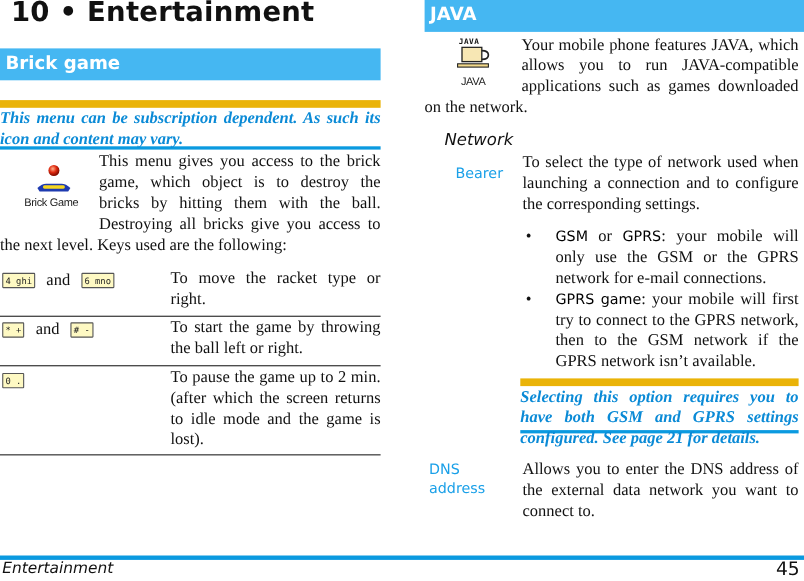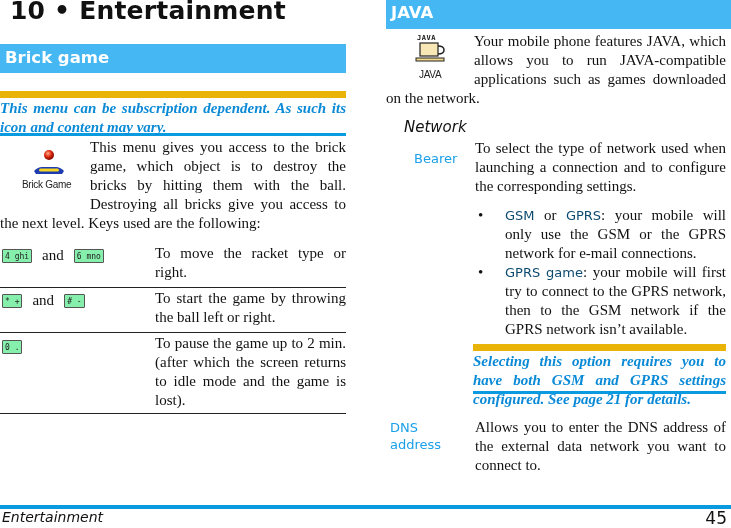--- a/index.html
+++ b/index.html
@@ -13,27 +13,27 @@
   .section-bar { background:#45b7f2; color:#fff; font-family:"DejaVu Sans", sans-serif; font-weight:bold; font-size:16.5px; padding-left:5px; box-sizing:border-box; }
   #brick-bar { left:0; top:44px; width:346px; height:29px; line-height:27px; }
   #java-bar { left:386px; top:0; width:345px; height:29px; line-height:26px; }
 
   .note { color:#0a8ad6; font-style:italic; font-weight:bold; font-size:15px; line-height:19px; border-top:7px solid #eab308; border-bottom:3px solid #0a9ae0; box-sizing:border-box; }
   #brick-note { left:0; top:91px; width:346px; height:45px; padding-top:1px; }
   #net-note { left:473px; top:344px; width:253px; height:50px; padding-top:1px; }
 
   .icon-cap { font-family:"Liberation Sans", sans-serif; font-size:10px; color:#222; letter-spacing:-0.3px; white-space:nowrap; }
 
-  .keycap { display:inline-block; border:1px solid #555; border-radius:1px; height:14px; min-width:20px; font-family:"DejaVu Sans Mono", monospace; font-size:8px; line-height:14px; padding:0 2px; box-sizing:border-box; vertical-align:middle; color:#222; background:#86efac; }
+  .keycap { display:inline-block; border:1px solid #555; border-radius:1px; height:14px; min-width:20px; font-family:"DejaVu Sans Mono", monospace; font-size:8px; line-height:14px; padding:0 2px; box-sizing:border-box; vertical-align:middle; color:#222; background:#fef9c3; }
   .keys-label { font-size:15px; }
 
   .rule { position:absolute; height:0; border-top:1.5px solid #222; }
 
   .term { font-family:"DejaVu Sans", sans-serif; color:#1aa0e8; font-size:13px; line-height:17px; }
-  .hl { font-family:"DejaVu Sans", sans-serif; color:#0c4a6e; font-size:13px; }
+  .hl { font-family:"DejaVu Sans", sans-serif; color:#000000; font-size:13px; }
 
   #footer-bar { left:0; top:505px; width:731px; height:4px; background:#0a9ae0; }
   #footer-left { left:2px; top:509px; font-family:"DejaVu Sans", sans-serif; font-style:italic; font-size:14px; color:#111; }
   #footer-right { right:4px; top:508px; font-family:"DejaVu Sans", sans-serif; font-size:17px; color:#111; }
 
   ul.bul { margin:0; padding:0; list-style:none; }
   ul.bul li { position:relative; padding-left:30px; }
   ul.bul li .dot { position:absolute; left:3px; top:0; }
 </style>
 </head>

